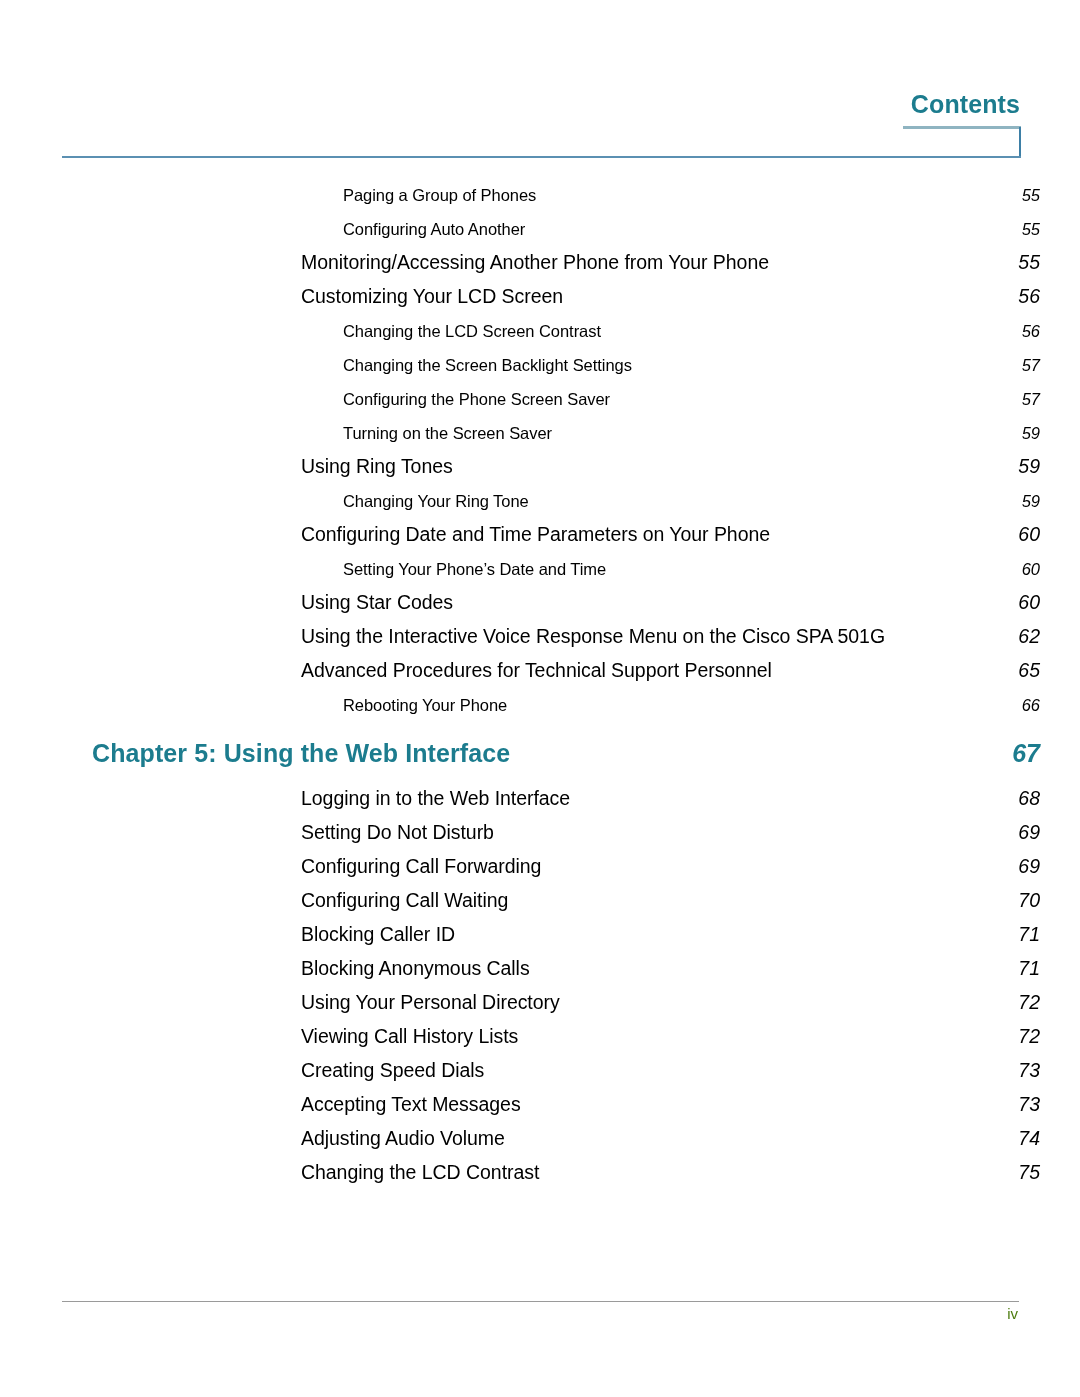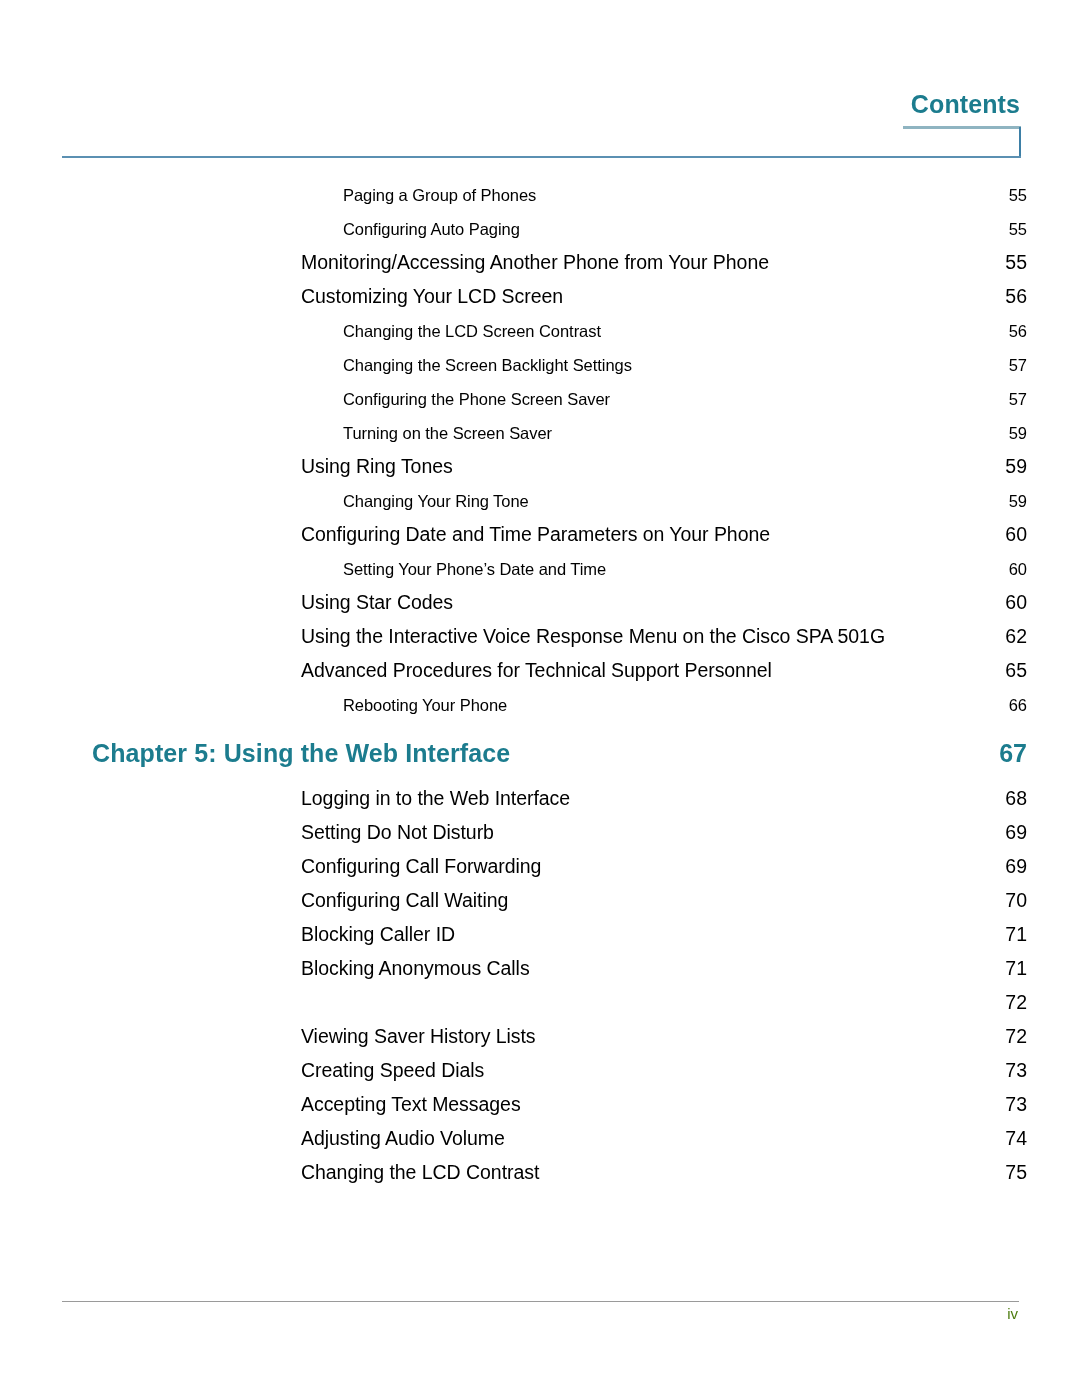--- a/index.html
+++ b/index.html
@@ -82,24 +82,25 @@
     height: 34px;
     width: 1080px;
   }
   .toc-row .label {
     position: absolute;
     white-space: nowrap;
     color: #000000;
   }
   .toc-row .page-num {
     position: absolute;
-    right: 69px;
+    right: 56px;
     text-align: left;
     white-space: nowrap;
     color: #000000;
+    font-style: italic;
   }
 
   
   .toc-row.level-1 .label {
     left: 285px;
     top: 4px;
     font-size: 19.5px;
     line-height: 24px;
     letter-spacing: -0.05px;
   }
@@ -190,21 +191,21 @@
     <div class="header-vrule"></div>
     <div class="header-hrule"></div>
   </div>
 
   <div class="toc" id="toc-list">
       <div class="toc-row level-2">
         <span class="label">Paging a Group of Phones</span>
         <span class="page-num">55</span>
       </div>
       <div class="toc-row level-2">
-        <span class="label">Configuring Auto Paging</span>
+        <span class="label">Configuring Auto Another</span>
         <span class="page-num">55</span>
       </div>
       <div class="toc-row level-1">
         <span class="label">Monitoring/Accessing Another Phone from Your Phone</span>
         <span class="page-num">55</span>
       </div>
       <div class="toc-row level-1">
         <span class="label">Customizing Your LCD Screen</span>
         <span class="page-num">56</span>
       </div>
@@ -278,24 +279,25 @@
       </div>
       <div class="toc-row level-1">
         <span class="label">Blocking Caller ID</span>
         <span class="page-num">71</span>
       </div>
       <div class="toc-row level-1">
         <span class="label">Blocking Anonymous Calls</span>
         <span class="page-num">71</span>
       </div>
       <div class="toc-row level-1">
+        <span class="label">Using Your Personal Directory</span>
         <span class="page-num">72</span>
       </div>
       <div class="toc-row level-1">
-        <span class="label">Viewing Saver History Lists</span>
+        <span class="label">Viewing Call History Lists</span>
         <span class="page-num">72</span>
       </div>
       <div class="toc-row level-1">
         <span class="label">Creating Speed Dials</span>
         <span class="page-num">73</span>
       </div>
       <div class="toc-row level-1">
         <span class="label">Accepting Text Messages</span>
         <span class="page-num">73</span>
       </div>

